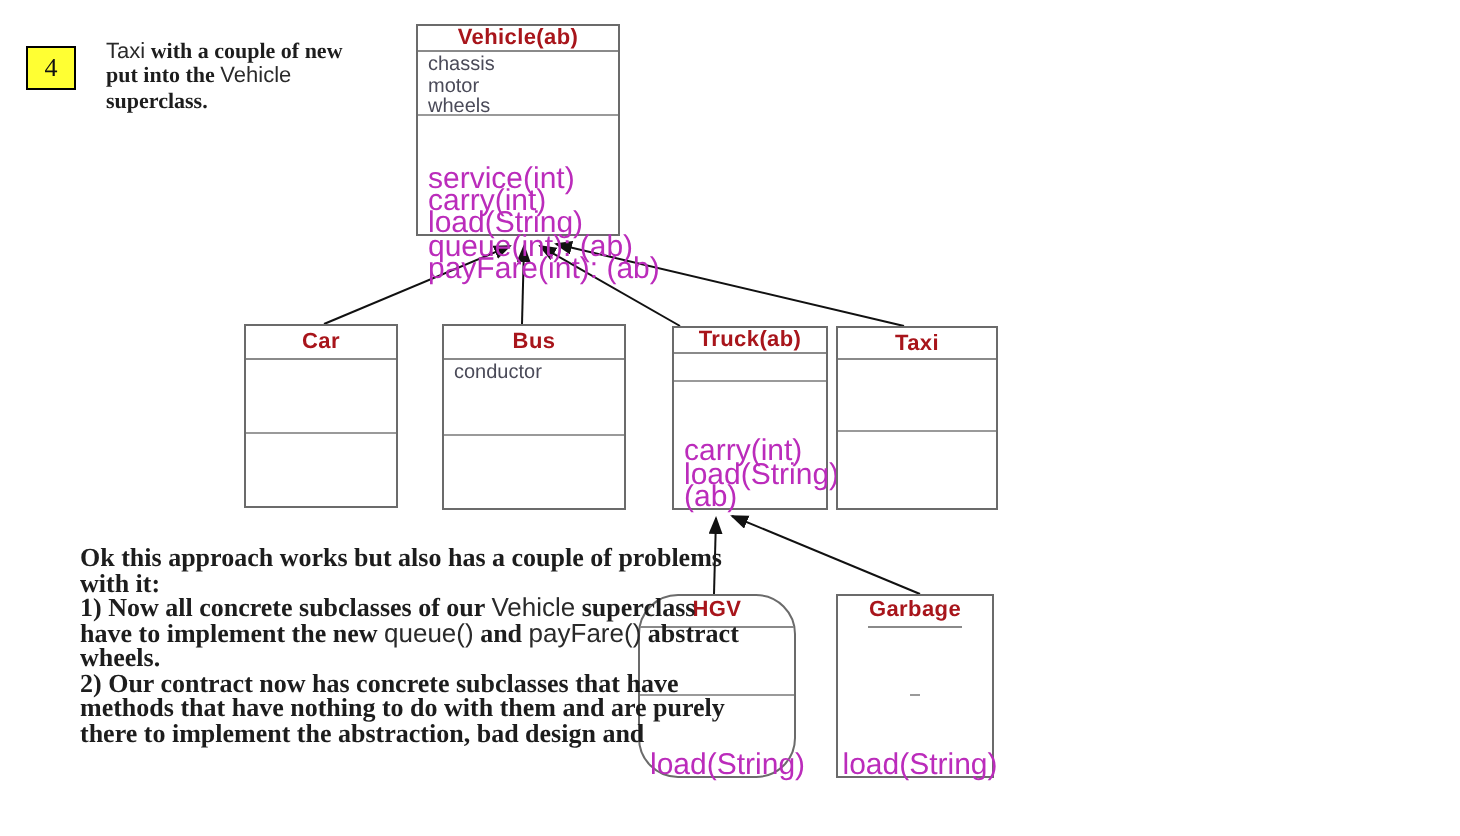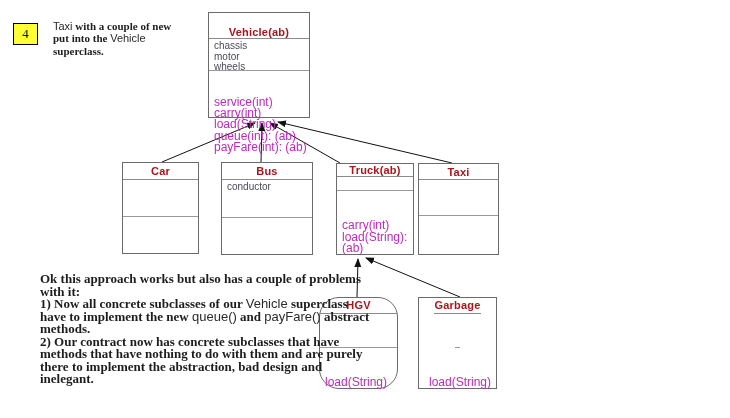--- a/index.html
+++ b/index.html
@@ -29,21 +29,21 @@
     border-bottom:1px solid #8a8a8a;box-sizing:border-box;
     display:flex;align-items:center;justify-content:center;
     font-weight:bold;font-size:11px;color:#a8151b;letter-spacing:0.2px;
   }
   .uml-attrs{
     border-bottom:1px solid #9a9a9a;box-sizing:border-box;
     padding:2px 0 0 5px;font-size:10px;color:#4a4a58;line-height:10.6px;
   }
   .uml-methods{
     flex:1;box-sizing:border-box;
-    padding:2px 0 0 5px;font-size:12px;color:#bb2cbb;line-height:11.2px;margin-top:24px;
+    padding:2px 0 0 5px;font-size:15px;color:#bb2cbb;line-height:11.2px;margin-top:24px;
   }
   .uml-methods.pad-top{padding-top:5px;}
   .attr-row,.method-row{white-space:nowrap;}
   
   #arrow-layer{position:absolute;left:0;top:0;width:730px;height:418px;pointer-events:none;}
 </style>
 </head>
 <body>
 
 <div id="canvas">
@@ -66,21 +66,21 @@
     </defs>
   <line x1="162" y1="162" x2="255" y2="123" stroke="#111111" stroke-width="1" marker-end="url(#arrowhead)"></line>
       <line x1="261" y1="162" x2="262" y2="123" stroke="#111111" stroke-width="1" marker-end="url(#arrowhead)"></line>
       <line x1="340" y1="163" x2="270" y2="123" stroke="#111111" stroke-width="1" marker-end="url(#arrowhead)"></line>
       <line x1="452" y1="163" x2="278" y2="122" stroke="#111111" stroke-width="1" marker-end="url(#arrowhead)"></line>
       <line x1="357" y1="297" x2="358" y2="259" stroke="#111111" stroke-width="1" marker-end="url(#arrowhead)"></line>
       <line x1="460" y1="297" x2="366" y2="258" stroke="#111111" stroke-width="1" marker-end="url(#arrowhead)"></line>
     </svg>
 
   <div class="uml-box" style="left:208px;top:12px;width:102px;height:106px;">
-    <div class="uml-title" style="height:18px;margin-top:13px;">Vehicle(ab)</div>
+    <div class="uml-title" style="height:18px;">Vehicle(ab)</div>
     <div class="uml-attrs" style="height:32px;">
       <div class="attr-row">chassis</div>
       <div class="attr-row">motor</div>
       <div class="attr-row">wheels</div>
     </div>
     <div class="uml-methods">
       <div class="method-row">service(int)</div>
       <div class="method-row">carry(int)</div>
       <div class="method-row">load(String)</div>
       <div class="method-row">queue(int): (ab)</div>
@@ -132,20 +132,19 @@
     <div class="uml-methods pad-top">
       <div class="method-row">load(String)</div>
     </div>
   </div>
 
   <div id="discussion" class="para" style="left:40px;top:273px;">
       <div class="txt-line"><span class="f-serif">Ok this approach works but also has a couple of problems</span></div>
       <div class="txt-line"><span class="f-serif">with it:</span></div>
       <div class="txt-line"><span class="f-serif">1) Now all concrete subclasses of our </span><span class="f-sans">Vehicle</span><span class="f-serif"> superclass</span></div>
       <div class="txt-line"><span class="f-serif">have to implement the new </span><span class="f-sans">queue()</span><span class="f-serif"> and </span><span class="f-sans">payFare()</span><span class="f-serif"> abstract</span></div>
-      <div class="txt-line"><span class="f-serif">methods.</span></div>
+      <div class="txt-line"><span class="f-serif">wheels.</span></div>
       <div class="txt-line"><span class="f-serif">2) Our contract now has concrete subclasses that have</span></div>
       <div class="txt-line"><span class="f-serif">methods that have nothing to do with them and are purely</span></div>
       <div class="txt-line"><span class="f-serif">there to implement the abstraction, bad design and</span></div>
-      <div class="txt-line"><span class="f-serif">inelegant.</span></div>
     </div>
 
 </div>
 
 </body></html>

